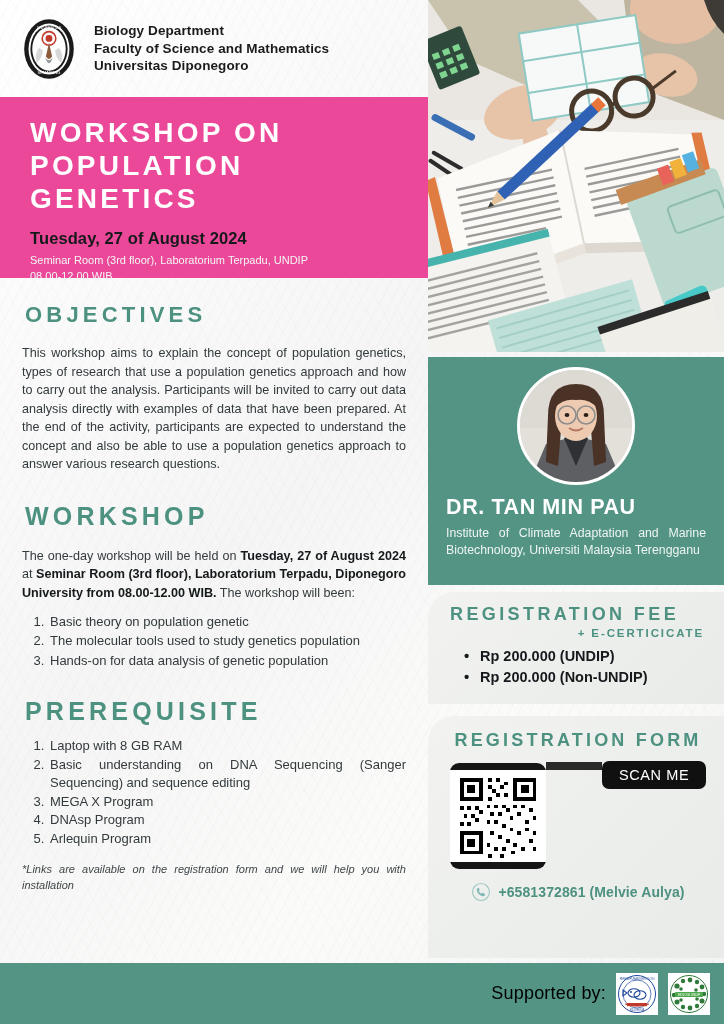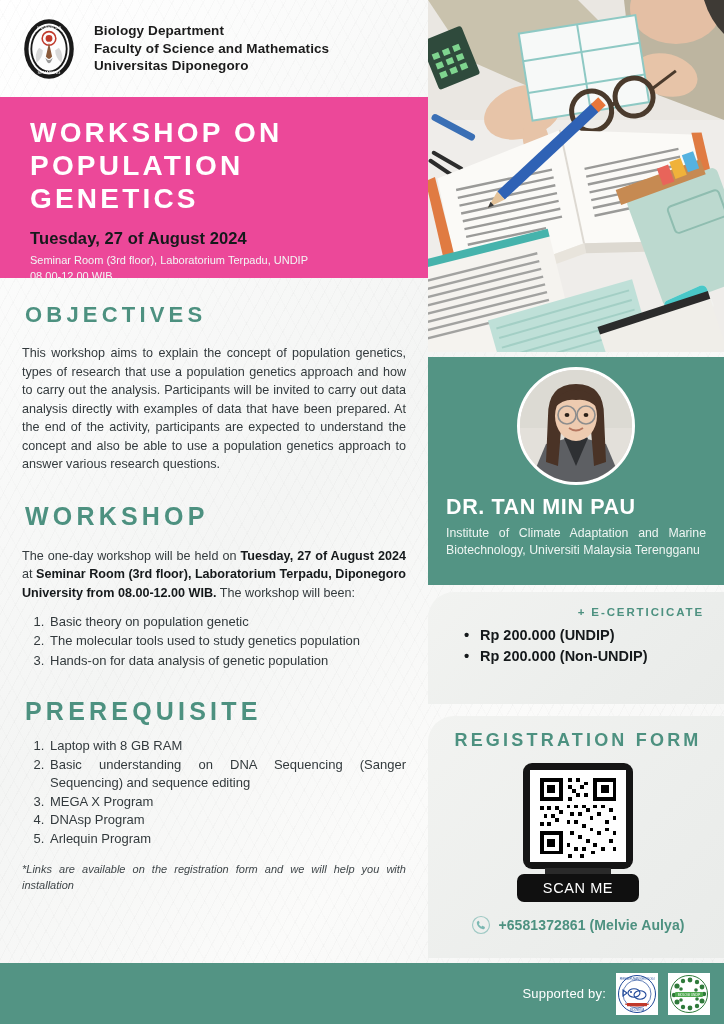--- a/index.html
+++ b/index.html
@@ -131,21 +131,21 @@
   ul.fee-list li {
     font-size: 14.5px; font-weight: bold; color: #15191b; line-height: 1.48;
     position: relative; padding-left: 16px;
   }
   ul.fee-list li::before {
     content: "\2022"; position: absolute; left: 0; top: -1px; font-size: 15px;
   }
   .card-head.centered { text-align: center; letter-spacing: 3.2px; }
 
   
-  .qr-wrap { display: flex; flex-direction: column; align-items: center; margin-top: 12px; }
+  .qr-wrap { display: flex; flex-direction: row; align-items: flex-start; margin-top: 12px; }
   .qr-outer {
     width: 110px; height: 106px; background: #151515; border-radius: 9px;
     display: flex; align-items: center; justify-content: center;
   }
   .qr-inner { width: 96px; height: 92px; background: #ffffff; }
   .qr-stand {
     width: 66px; height: 8px; background: #2a2a2a; margin-top: -1px;
   }
   .scan-btn {
     width: 122px; height: 28px; background: #101010; border-radius: 7px;
@@ -160,21 +160,21 @@
     font-size: 14px; font-weight: bold; color: #4d9180; letter-spacing: 0.1px;
   }
 
   
   .footer {
     position: absolute; left: 0; bottom: 0; width: 724px; height: 61px;
     background: #539484; display: flex; align-items: center;
     justify-content: flex-end; padding-right: 14px; gap: 10px;
   }
   .supported {
-    font-size: 13px; color: #ffffff; letter-spacing: 0.2px;
+    font-size: 18px; color: #000000; letter-spacing: 0.2px;
   }
   .sup-logo {
     width: 42px; height: 42px; background: #ffffff; flex: none;
     display: flex; align-items: center; justify-content: center;
   }
 </style>
 </head>
 <body>
 
 <div class="poster">
@@ -394,20 +394,21 @@
 
           <path d="M49 58 Q56 63 63 58" stroke="#b5765f" stroke-width="1.8" fill="none"></path>
         </svg>
       </div>
     </div>
     <div class="speaker-name">DR. TAN MIN PAU</div>
     <div class="speaker-aff">Institute of Climate Adaptation and Marine Biotechnology, Universiti Malaysia Terengganu</div>
   </div>
 
   <div class="card fee">
+    <div class="card-head">REGISTRATION FEE</div>
     <div class="card-sub">+ E-CERTICICATE</div>
     <ul class="fee-list">
       <li>Rp 200.000 (UNDIP)</li>
       <li>Rp 200.000 (Non-UNDIP)</li>
     </ul>
   </div>
 
   <div class="card form">
     <div class="card-head centered">REGISTRATION FORM</div>
     <div class="qr-wrap">

